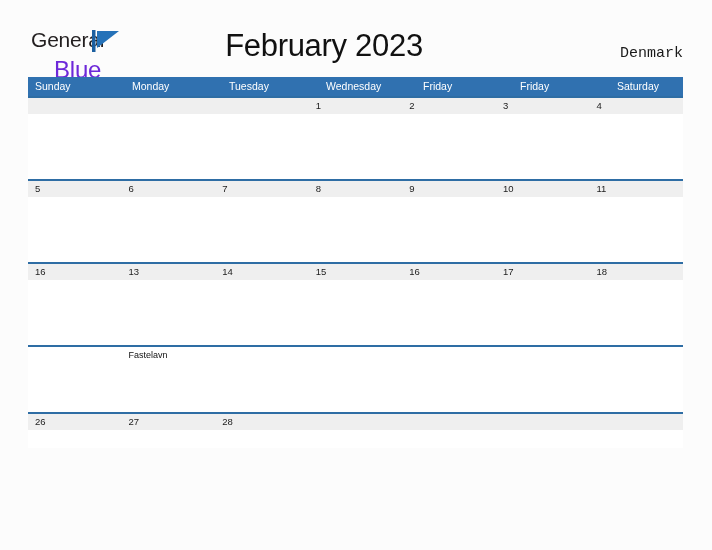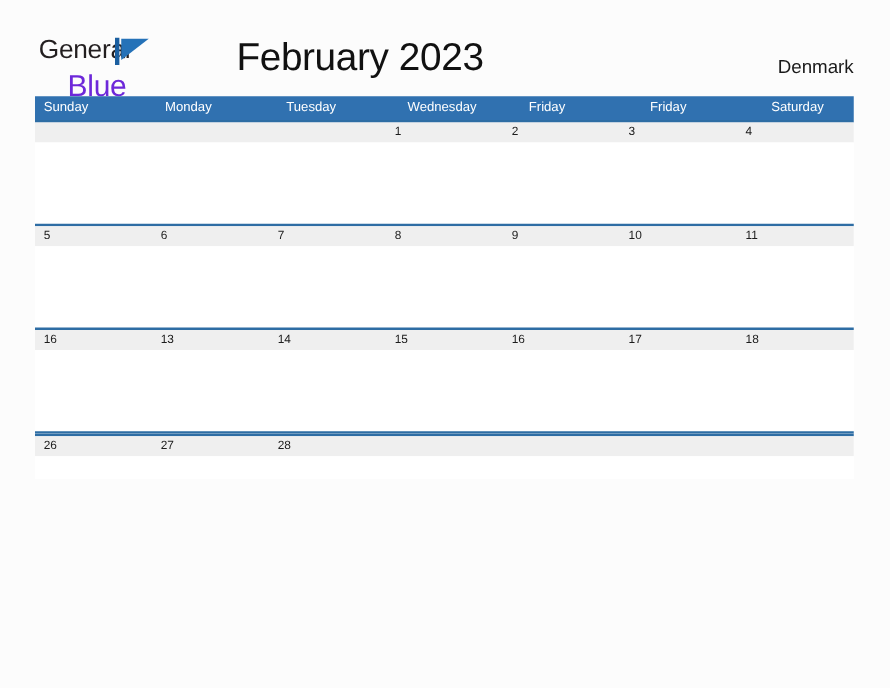--- a/index.html
+++ b/index.html
@@ -69,29 +69,30 @@
   .cal-title {
     position: absolute;
     left: 0;
     top: 28px;
     width: 576px;
     text-align: center;
     font-size: 31px;
     color: #111111;
     font-family: "Liberation Sans", sans-serif;
     letter-spacing: -0.3px;
+    padding-left: 36px;
   }
 
   .country {
     position: absolute;
     right: 29px;
     top: 45px;
     font-size: 15px;
     color: #1a1a1a;
-    font-family: Liberation Sans, sans-serif;
+    font-family: Liberation Mono, monospace;
   }
 
   
   .calendar {
     position: absolute;
     left: 28px;
     top: 77px;
     width: 655px;
   }
 
@@ -297,20 +298,43 @@
         <div class="event-cell">
             <span class="event-text"></span>
           </div>
         <div class="event-cell">
             <span class="event-text"></span>
           </div>
       </div>
     </div>
 
     <div class="week-row">
+      <div class="event-strip">
+        <div class="event-cell">
+            <span class="event-text"></span>
+          </div>
+        <div class="event-cell">
+            <span class="event-text">Fastelavn</span>
+          </div>
+        <div class="event-cell">
+            <span class="event-text"></span>
+          </div>
+        <div class="event-cell">
+            <span class="event-text"></span>
+          </div>
+        <div class="event-cell">
+            <span class="event-text"></span>
+          </div>
+        <div class="event-cell">
+            <span class="event-text"></span>
+          </div>
+        <div class="event-cell">
+            <span class="event-text"></span>
+          </div>
+      </div>
     </div>
 
     <div class="week-row last">
       <div class="day-strip">
         <div class="day-num">26</div>
         <div class="day-num">27</div>
         <div class="day-num">28</div>
         <div class="day-num"></div>
         <div class="day-num"></div>
         <div class="day-num"></div>

